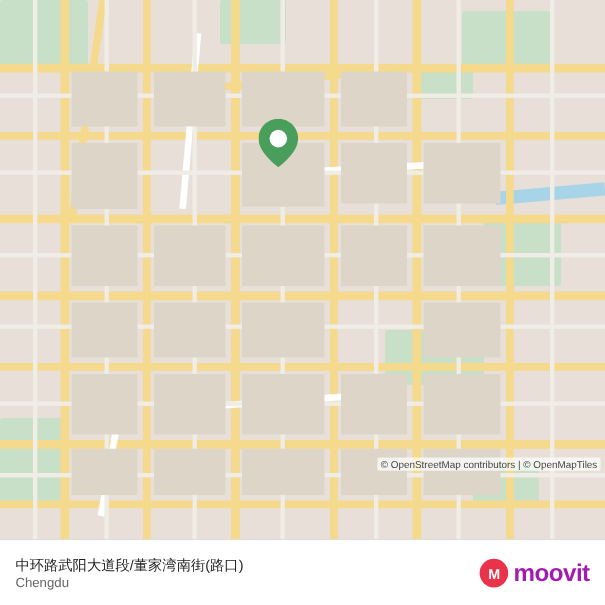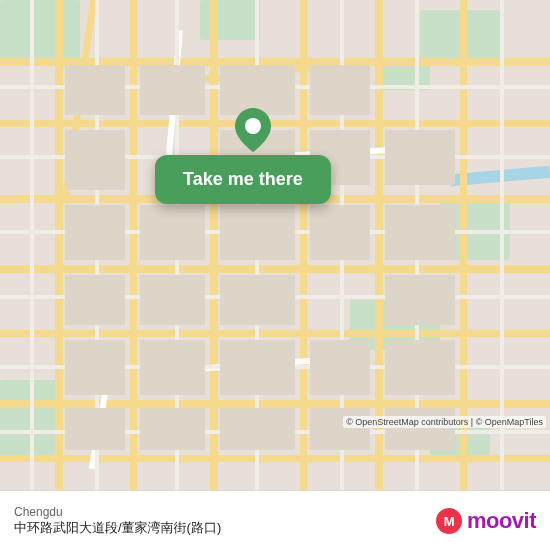--- a/index.html
+++ b/index.html
@@ -222,29 +222,28 @@
     <div class="block" style="top:408px;left:385px;width:70px;height:42px;"></div>
   </div>
 
   <div id="pin">
     <svg viewBox="0 0 36 44" xmlns="http://www.w3.org/2000/svg">
       <path d="M18 0C8.06 0 0 8.06 0 18c0 13.5 18 26 18 26S36 31.5 36 18C36 8.06 27.94 0 18 0z" fill="#4a9e5c"></path>
       <circle cx="18" cy="18" r="8" fill="white"></circle>
     </svg>
   </div>
 
-  <button id="popup">Take me there</button>
 
   <div id="attribution">© OpenStreetMap contributors | © OpenMapTiles</div>
 </div>
 
 <div id="bottom-bar">
   <div id="location-info">
+    <div id="location-name">中环路武阳大道段/董家湾南街(路口)</div>
     <div id="location-sub">Chengdu</div>
-    <div id="location-name">中环路武阳大道段/董家湾南街(路口)</div>
   </div>
 
   <div id="moovit-logo">
     <svg id="moovit-icon" viewBox="0 0 28 28" xmlns="http://www.w3.org/2000/svg">
       <circle cx="14" cy="14" r="13" fill="#e8334a"></circle>
       <text x="14" y="19" text-anchor="middle" fill="white" font-size="13" font-weight="bold">M</text>
     </svg>
     <span style="color: #a21caf; font-weight: bold; font-size: 22px;">moovit</span>
   </div>
 </div>

